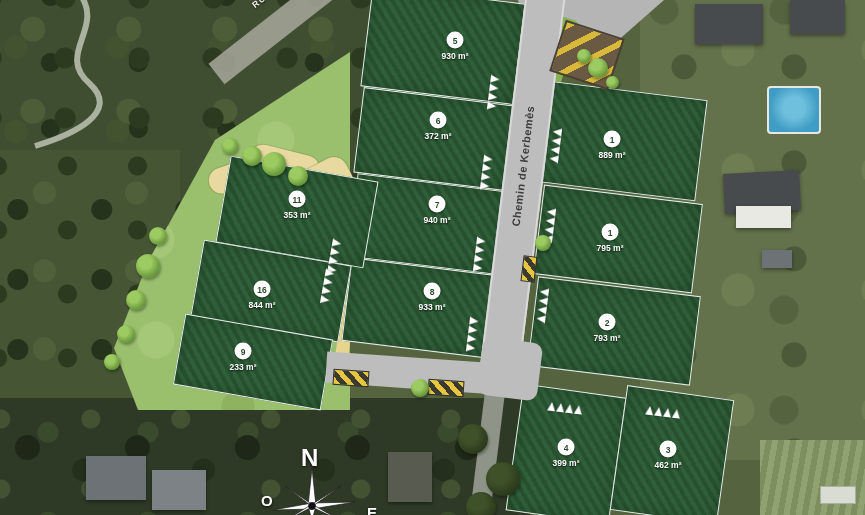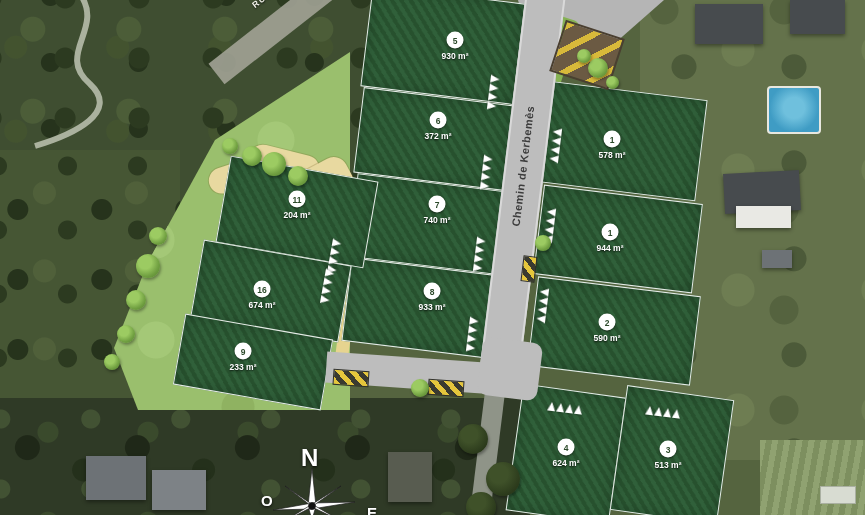--- a/index.html
+++ b/index.html
@@ -278,57 +278,57 @@
       <div class="lot-tag" style="left: 455px; top: 46px;">
         <div class="lot-num">5</div>
         <div class="lot-area">930 m²</div>
       </div>
       <div class="lot-tag" style="left: 438px; top: 126px;">
         <div class="lot-num">6</div>
         <div class="lot-area">372 m²</div>
       </div>
       <div class="lot-tag" style="left: 437px; top: 210px;">
         <div class="lot-num">7</div>
-        <div class="lot-area">740 m²</div>
+        <div class="lot-area">940 m²</div>
       </div>
       <div class="lot-tag" style="left: 432px; top: 297px;">
         <div class="lot-num">8</div>
         <div class="lot-area">933 m²</div>
       </div>
       <div class="lot-tag" style="left: 297px; top: 205px;">
         <div class="lot-num">11</div>
-        <div class="lot-area">204 m²</div>
+        <div class="lot-area">353 m²</div>
       </div>
       <div class="lot-tag" style="left: 262px; top: 295px;">
         <div class="lot-num">16</div>
-        <div class="lot-area">674 m²</div>
+        <div class="lot-area">844 m²</div>
       </div>
       <div class="lot-tag" style="left: 243px; top: 357px;">
         <div class="lot-num">9</div>
         <div class="lot-area">233 m²</div>
       </div>
       <div class="lot-tag" style="left: 612px; top: 145px;">
         <div class="lot-num">1</div>
-        <div class="lot-area">578 m²</div>
+        <div class="lot-area">889 m²</div>
       </div>
       <div class="lot-tag" style="left: 610px; top: 238px;">
         <div class="lot-num">1</div>
-        <div class="lot-area">944 m²</div>
+        <div class="lot-area">795 m²</div>
       </div>
       <div class="lot-tag" style="left: 607px; top: 328px;">
         <div class="lot-num">2</div>
-        <div class="lot-area">590 m²</div>
+        <div class="lot-area">793 m²</div>
       </div>
       <div class="lot-tag" style="left: 566px; top: 453px;">
         <div class="lot-num">4</div>
-        <div class="lot-area">624 m²</div>
+        <div class="lot-area">399 m²</div>
       </div>
       <div class="lot-tag" style="left: 668px; top: 455px;">
         <div class="lot-num">3</div>
-        <div class="lot-area">513 m²</div>
+        <div class="lot-area">462 m²</div>
       </div>
     </div>
 
   <div class="abs compass">
     <svg width="130" height="90" viewBox="0 0 130 90">
       <g stroke="#1d1d1d" stroke-width="0.7" fill="#ffffff">
         <polygon points="57,38 61,76 53,76"></polygon>
         <polygon points="57,90 61,76 53,76"></polygon>
         <polygon points="18,80 57,73 57,79"></polygon>
         <polygon points="100,72 57,73 57,79"></polygon>

